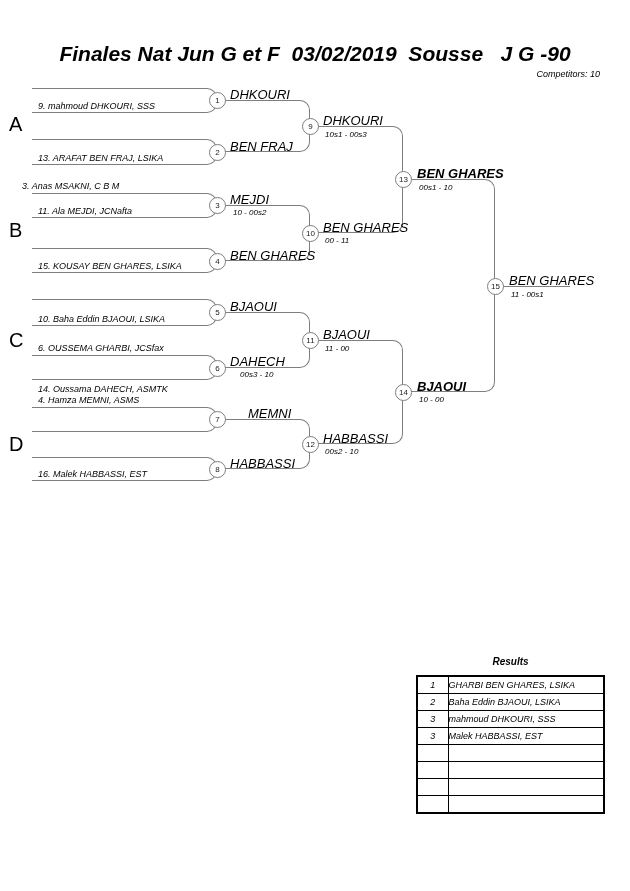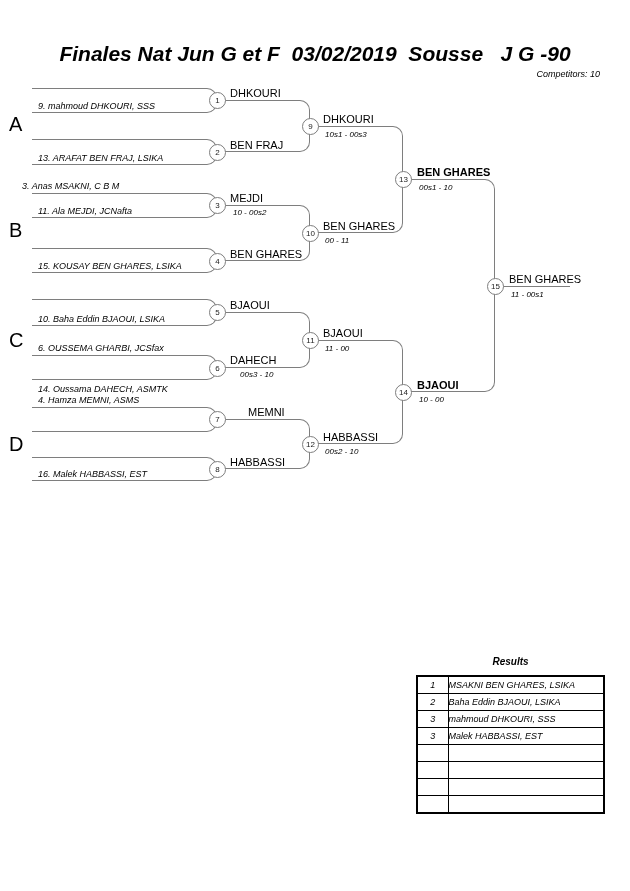--- a/index.html
+++ b/index.html
@@ -15,21 +15,21 @@
   
   .pair, .conn { position:absolute; border:1px solid #7e7e7e; border-left:none;
                  border-radius:0 10px 10px 0; box-sizing:border-box; background:transparent; }
   .hline { position:absolute; border-top:1px solid #7e7e7e; height:0; }
 
   .circ { position:absolute; width:15px; height:15px; border:1px solid #7e7e7e; border-radius:50%;
           background:#fff; font-size:8px; line-height:15px; text-align:center; color:#222;
           font-style:normal; z-index:2; }
 
   .name   { position:absolute; font-size:9px;   font-style:italic; white-space:nowrap; }
-  .winner { position:absolute; font-size:11px; white-space:nowrap; }
+  .winner { position:absolute; font-size:13px; font-style:italic; white-space:nowrap; }
   .winner.bold { font-weight:bold; }
   .score  { position:absolute; font-size:8px;  font-style:italic; white-space:nowrap; }
 
   .results-title { position:absolute; left:416px; top:656px; width:189px; text-align:center;
                    font-size:10px; font-weight:bold; font-style:italic; }
   table.results { position:absolute; left:416px; top:675px; width:189px; border-collapse:collapse;
                   table-layout:fixed; font-style:italic; font-size:9px; border:2px solid #000; }
   table.results th, table.results td { border:1px solid #000; height:16px; padding:0; overflow:hidden; }
   table.results th { font-weight:bold; font-style:italic; text-align:center; }
   td.pos  { text-align:center; }
@@ -123,21 +123,21 @@
 
   <div class="results-title">Results</div>
   <table class="results">
     <colgroup>
         <col style="width:31px;">
         <col>
       </colgroup>
     <tbody>
     <tr>
       <td class="pos">1</td>
-      <td class="nm">MSAKNI BEN GHARES, LSIKA</td>
+      <td class="nm">GHARBI BEN GHARES, LSIKA</td>
     </tr>
     <tr>
       <td class="pos">2</td>
       <td class="nm">Baha Eddin BJAOUI, LSIKA</td>
     </tr>
     <tr>
       <td class="pos">3</td>
       <td class="nm">mahmoud DHKOURI, SSS</td>
     </tr>
     <tr>

